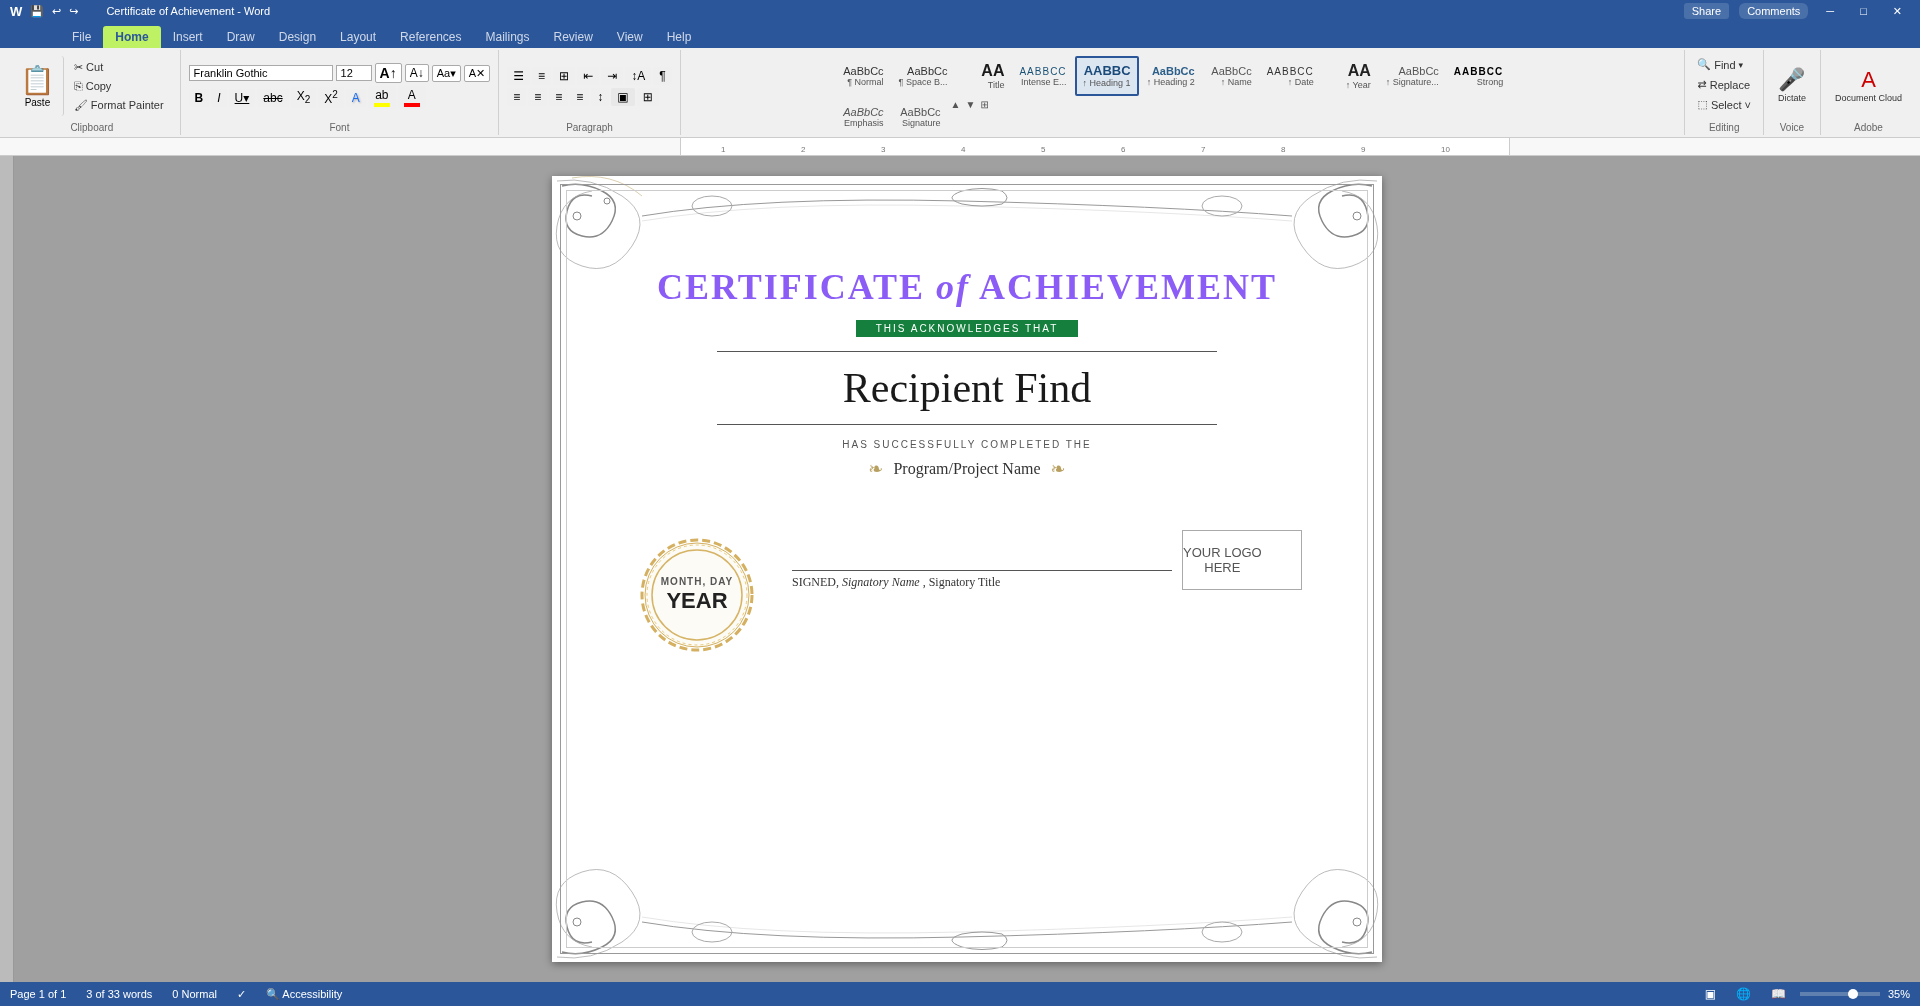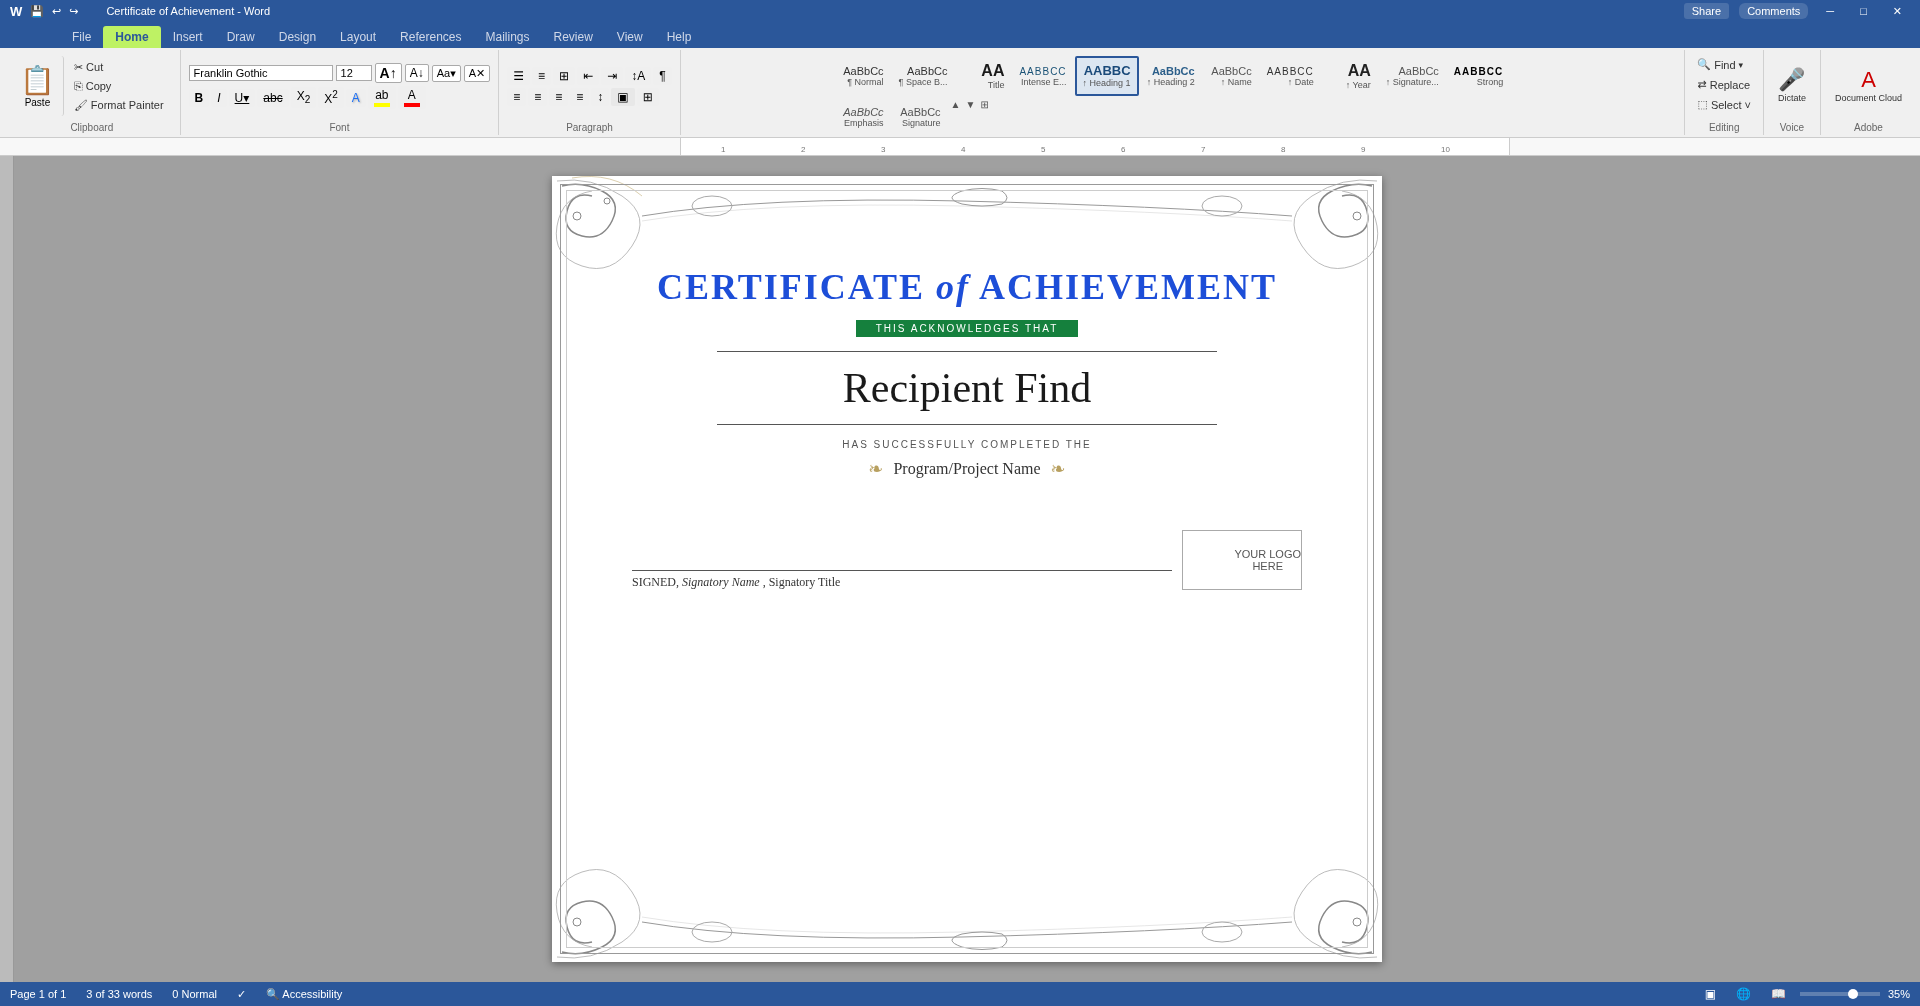--- a/index.html
+++ b/index.html
@@ -271,21 +271,21 @@
     }
     .corner-tl { top: 0; left: 0; }
     .corner-tr { top: 0; right: 0; transform: scaleX(-1); }
     .corner-bl { bottom: 0; left: 0; transform: scaleY(-1); }
     .corner-br { bottom: 0; right: 0; transform: scale(-1,-1); }
 
     .cert-title {
       font-size: 36px;
       font-weight: bold;
       letter-spacing: 2px;
-      color: #1d4ed8;
+      color: #8b5cf6;
       margin-top: 60px;
       font-family: 'Times New Roman', serif;
       text-align: center;
     }
     .cert-title em {
       font-style: italic;
       font-family: 'Times New Roman', serif;
     }
 
     .cert-acknowledges {
@@ -366,23 +366,23 @@
       color: #333;
     }
     .cert-sig-text em { }
 
     .cert-logo-block {
       width: 120px;
       height: 60px;
       border: 1px solid #aaa;
       display: flex;
       align-items: center;
-      justify-content: flex-end;
+      justify-content: flex-start;
       text-align: center;
-      font-size: 11px;
+      font-size: 13px;
       color: #555;
       align-self: flex-end;
     }
 
     
     .status-bar {
       background: #2b579a;
       height: 24px;
       display: flex;
       align-items: center;
@@ -757,20 +757,32 @@
         <div class="cert-completed">HAS SUCCESSFULLY COMPLETED THE</div>
 
         <div class="cert-program-row">
           <span class="cert-flourish">❧</span>
           <span class="cert-program">Program/Project Name</span>
           <span class="cert-flourish">❧</span>
         </div>
 
         <div class="cert-bottom">
 
+          <div class="cert-seal">
+            <svg width="130" height="130" viewBox="0 0 130 130">
+
+              <circle cx="65" cy="65" r="55" fill="none" stroke="#d4b060" stroke-width="3" stroke-dasharray="8,4"></circle>
+              <circle cx="65" cy="65" r="45" fill="none" stroke="#d4b060" stroke-width="1.5"></circle>
+              <circle cx="65" cy="65" r="50" fill="none" stroke="#e8c878" stroke-width="1" stroke-dasharray="3,3"></circle>
+
+              <circle cx="65" cy="65" r="52" fill="rgba(240,220,160,0.1)" stroke="#d4b060" stroke-width="1"></circle>
+              <text x="65" y="55" text-anchor="middle" font-size="10" font-family="Arial" font-weight="bold" letter-spacing="1" fill="#555">MONTH, DAY</text>
+              <text x="65" y="78" text-anchor="middle" font-size="22" font-family="Arial" font-weight="bold" fill="#222">YEAR</text>
+            </svg>
+          </div>
 
           <div style="flex:1; display:flex; flex-direction:column; gap:8px;">
             <div style="display:flex; gap:10px; align-items:flex-end;">
 
               <div class="cert-signature-block" style="flex:1;">
                 <div style="height:30px;"></div>
                 <div class="cert-sig-line"></div>
                 <div class="cert-sig-text">
                   <span>SIGNED,</span>
                   <em>Signatory Name</em>

